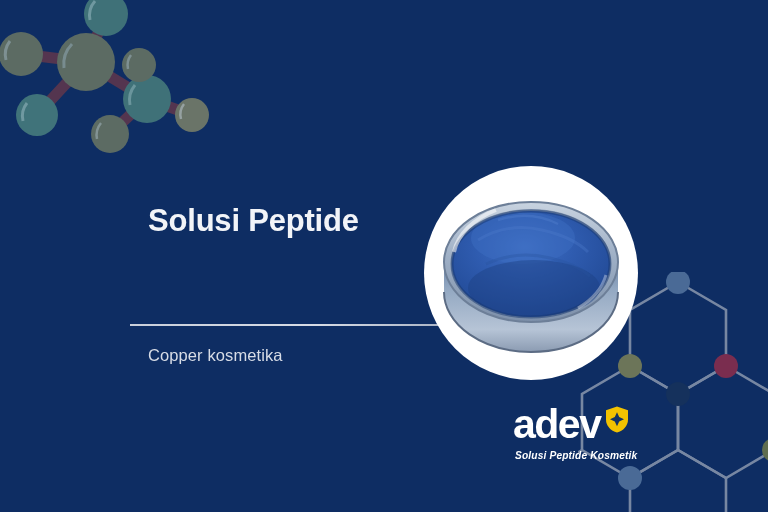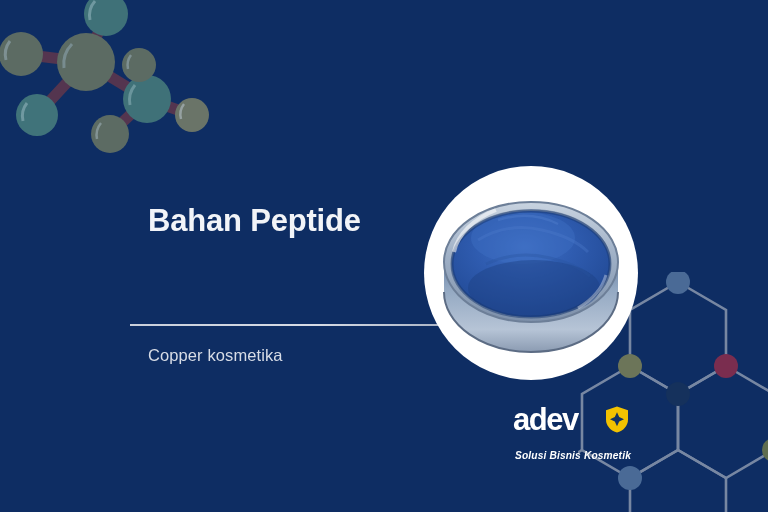--- a/index.html
+++ b/index.html
@@ -94,21 +94,21 @@
     position: absolute;
     left: 513px;
     top: 404px;
     width: 130px;
     height: 66px;
   }
   .logo-word {
     position: absolute;
     left: 0;
     top: 0;
-    font-size: 31px;
+    font-size: 41px;
     font-weight: bold;
     color: #ffffff;
     letter-spacing: -1.5px;
     line-height: 1;
     text-align: right;
   }
   .logo-shield {
     position: absolute;
     left: 92px;
     top: 2px;
@@ -222,25 +222,25 @@
         <path d="M48 84 Q78 70 112 78 Q138 84 152 96" stroke="#27539f" stroke-width="3" fill="none" opacity="0.35"></path>
         <path d="M60 40 Q92 30 120 44" stroke="#5c8ad6" stroke-width="2.5" fill="none" opacity="0.3"></path>
         <ellipse cx="93" cy="84" rx="79" ry="53" fill="none" stroke="#17376f" stroke-width="3" opacity="0.5"></ellipse>
       </g>
 
       <path d="M16 72 A85 58 0 0 1 58 30" stroke="#ffffff" stroke-width="4" fill="none" opacity="0.55"></path>
       <path d="M168 95 A85 58 0 0 1 140 128" stroke="#ffffff" stroke-width="3" fill="none" opacity="0.35"></path>
     </svg>
   </div>
 
-  <div class="title">Bahan Peptide</div>
+  <div class="title">Solusi Peptide</div>
   <div class="subtitle">Copper kosmetika</div>
 
   <div class="logo">
     <div class="logo-word">adev</div>
     <svg class="logo-shield" viewBox="0 0 24 27">
       <path d="M12 0.5 L23 4.2 L23 13.5 C23 20.2 18.2 24.8 12 26.5 C5.8 24.8 1 20.2 1 13.5 L1 4.2 Z" fill="#f2c200"></path>
       <path d="M12 6.2 L14.2 11.0 L19.0 13.2 L14.2 15.4 L12 20.2 L9.8 15.4 L5.0 13.2 L9.8 11.0 Z" fill="#123263"></path>
     </svg>
-    <div class="logo-tagline">Solusi Bisnis Kosmetik</div>
+    <div class="logo-tagline">Solusi Peptide Kosmetik</div>
   </div>
 
 </div>
 
 </body></html>

